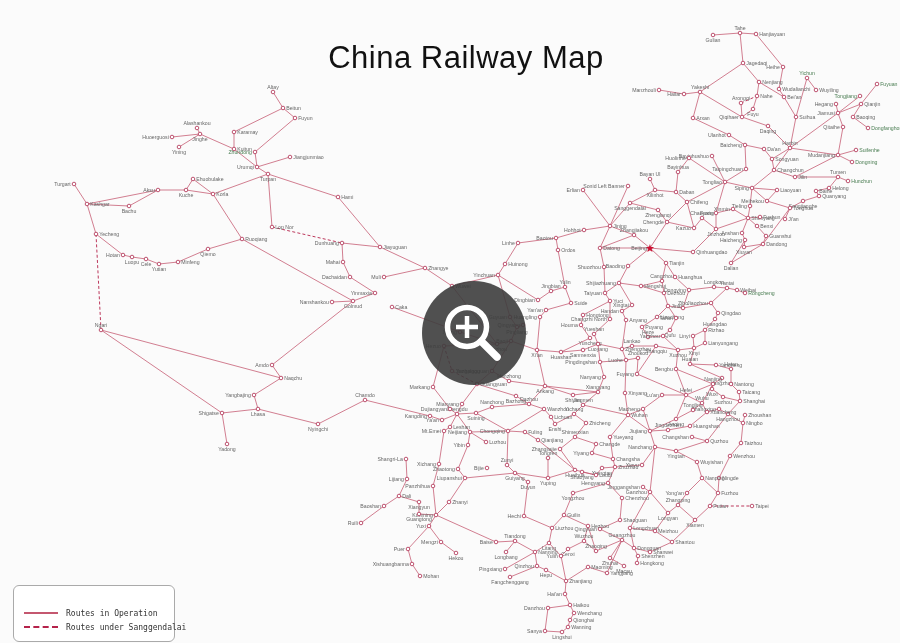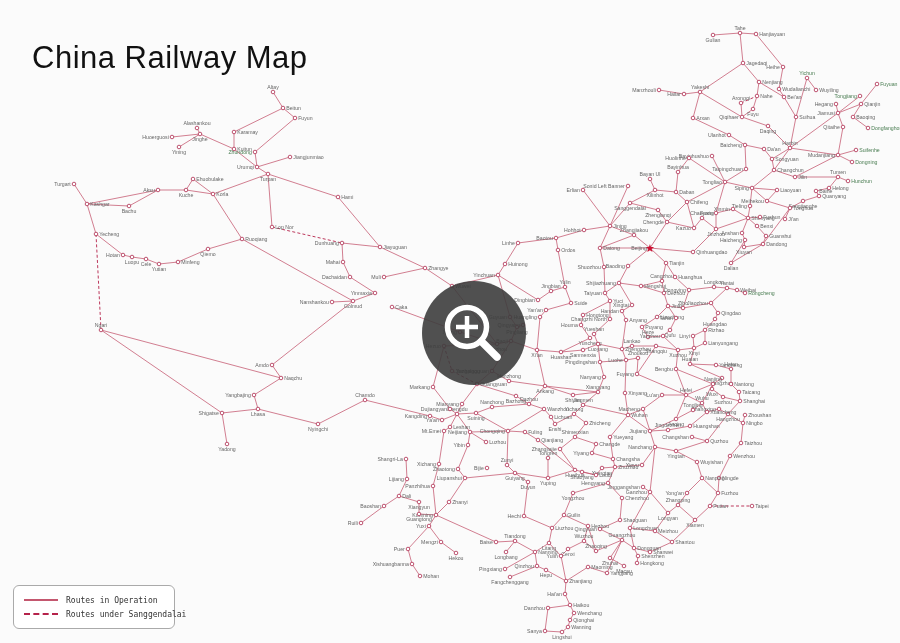--- a/index.html
+++ b/index.html
@@ -1,23 +1,23 @@
 <!DOCTYPE html>
 <html><head>
 <meta charset="utf-8">
 <style>
   html,body{margin:0;padding:0;background:#fff;}
   #page{position:relative;width:900px;height:643px;background:#fbfbfb;overflow:hidden;
         font-family:"Liberation Sans",sans-serif;}
-  #map-title{position:absolute;top:40px;left:0;width:900px;text-align:left;
+  #map-title{position:absolute;top:40px;left:0;width:900px;text-align:center;
         padding-left:32px;box-sizing:border-box;font-size:31px;font-weight:500;color:#111;
         letter-spacing:0.5px;}
   #railmap{position:absolute;left:0;top:0;}
   #legend{position:absolute;left:13px;top:585px;width:162px;border:1px solid #aaa;
-        border-radius:6px;background:rgba(255,255,255,0.85);padding:7px 6px 7px 10px;box-sizing:border-box;}
+        border-radius:6px;background:rgba(255,255,255,0.85);padding:20px 6px 7px 10px;box-sizing:border-box;}
   .legend-row{display:flex;align-items:center;height:14px;}
   .swatch{width:34px;margin-right:8px;flex:0 0 auto;} 
   .legend-label{font-family:"DejaVu Sans Mono","Liberation Mono",monospace;font-size:8px;color:#333;white-space:nowrap;}
 </style>
 </head>
 <body>
 
 <div id="page">
   <svg id="railmap" width="900" height="643" viewBox="0 0 900 643">
       <line x1="273" y1="92" x2="283" y2="108" stroke="#c4576f" stroke-width="0.85" stroke-opacity="0.9"></line>

